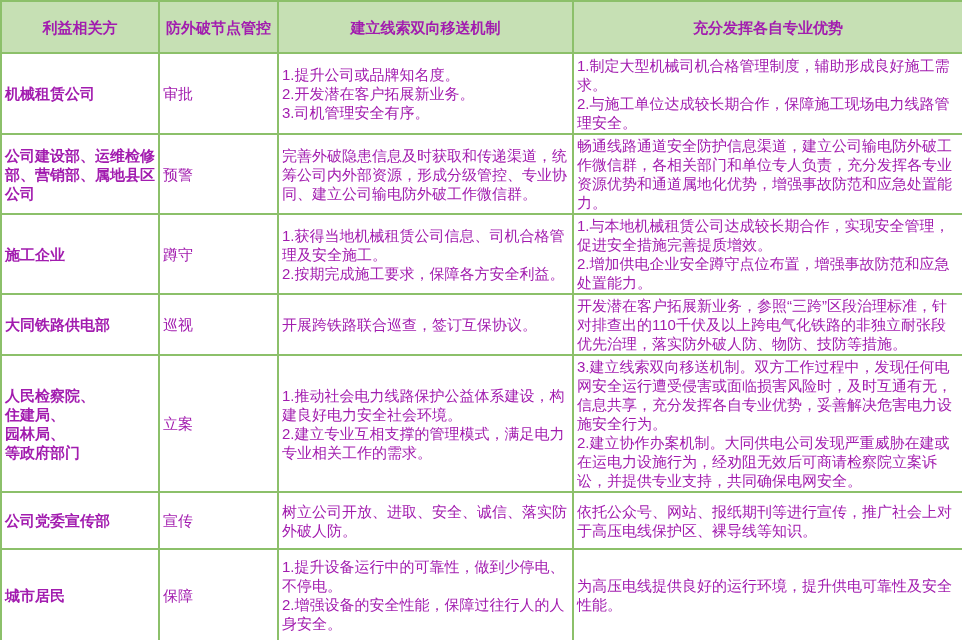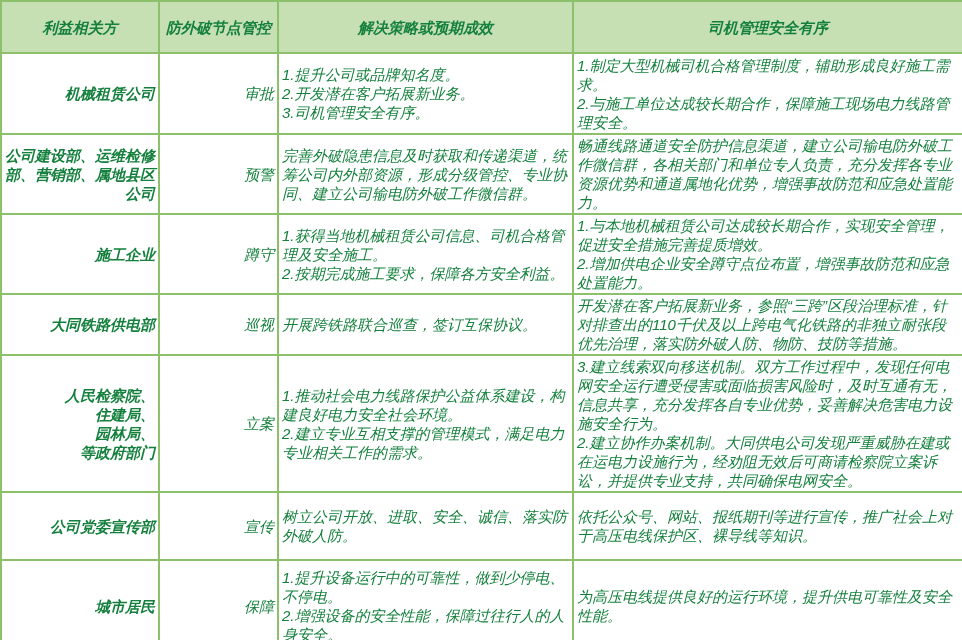--- a/index.html
+++ b/index.html
@@ -16,73 +16,72 @@
   }
   table.stakeholder-table {
     border-collapse: collapse;
     table-layout: fixed;
     width: 962px;
   }
   table.stakeholder-table td, table.stakeholder-table th {
     border: 2px solid #8cc06a;
     padding: 1px 3px;
     vertical-align: middle;
-    color: #15803d;
+    color: #a21caf;
     font-size: 15px;
     line-height: 19px;
     overflow: hidden;
     word-break: break-all;
-    font-style: italic;
   }
   th.hdr {
     background: #c6e0b4;
     font-weight: bold;
     text-align: center;
     font-size: 16px;
   }
   td.c-stakeholder {
     font-weight: bold;
-    text-align: right;
+    text-align: left;
     font-size: 16px;
     line-height: 20px;
     white-space: pre-line;
   }
   td.c-control {
-    text-align: right;
+    text-align: left;
   }
   td.c-demands, td.c-strategy {
     text-align: left;
     white-space: pre-line;
   }
   tr.h-header { height: 52px; }
   tr.h-r1 { height: 81px; }
   tr.h-r2 { height: 79px; margin-top: 9px; }
   tr.h-r3 { height: 78px; }
   tr.h-r4 { height: 60px; }
   tr.h-r5 { height: 137px; }
-  tr.h-r6 { height: 68px; }
+  tr.h-r6 { height: 57px; }
   tr.h-r7 { height: 92px; }
 </style>
 </head>
 <body>
 
 <div class="table-wrap">
   <table class="stakeholder-table">
     <colgroup>
       <col style="width:158px">
       <col style="width:119px">
       <col style="width:295px">
       <col style="width:390px">
     </colgroup>
     <tbody>
         <tr class="h-header">
       <th class="hdr">利益相关方</th>
       <th class="hdr">防外破节点管控</th>
-      <th class="hdr">解决策略或预期成效</th>
-      <th class="hdr">司机管理安全有序</th>
+      <th class="hdr">建立线索双向移送机制</th>
+      <th class="hdr">充分发挥各自专业优势</th>
     </tr>
     <tr class="h-r1">
       <td class="c-stakeholder">机械租赁公司</td>
       <td class="c-control">审批</td>
       <td class="c-demands">1.提升公司或品牌知名度。
 2.开发潜在客户拓展新业务。
 3.司机管理安全有序。</td>
       <td class="c-strategy">1.制定大型机械司机合格管理制度，辅助形成良好施工需求。
 2.与施工单位达成较长期合作，保障施工现场电力线路管理安全。</td>
     </tr>

